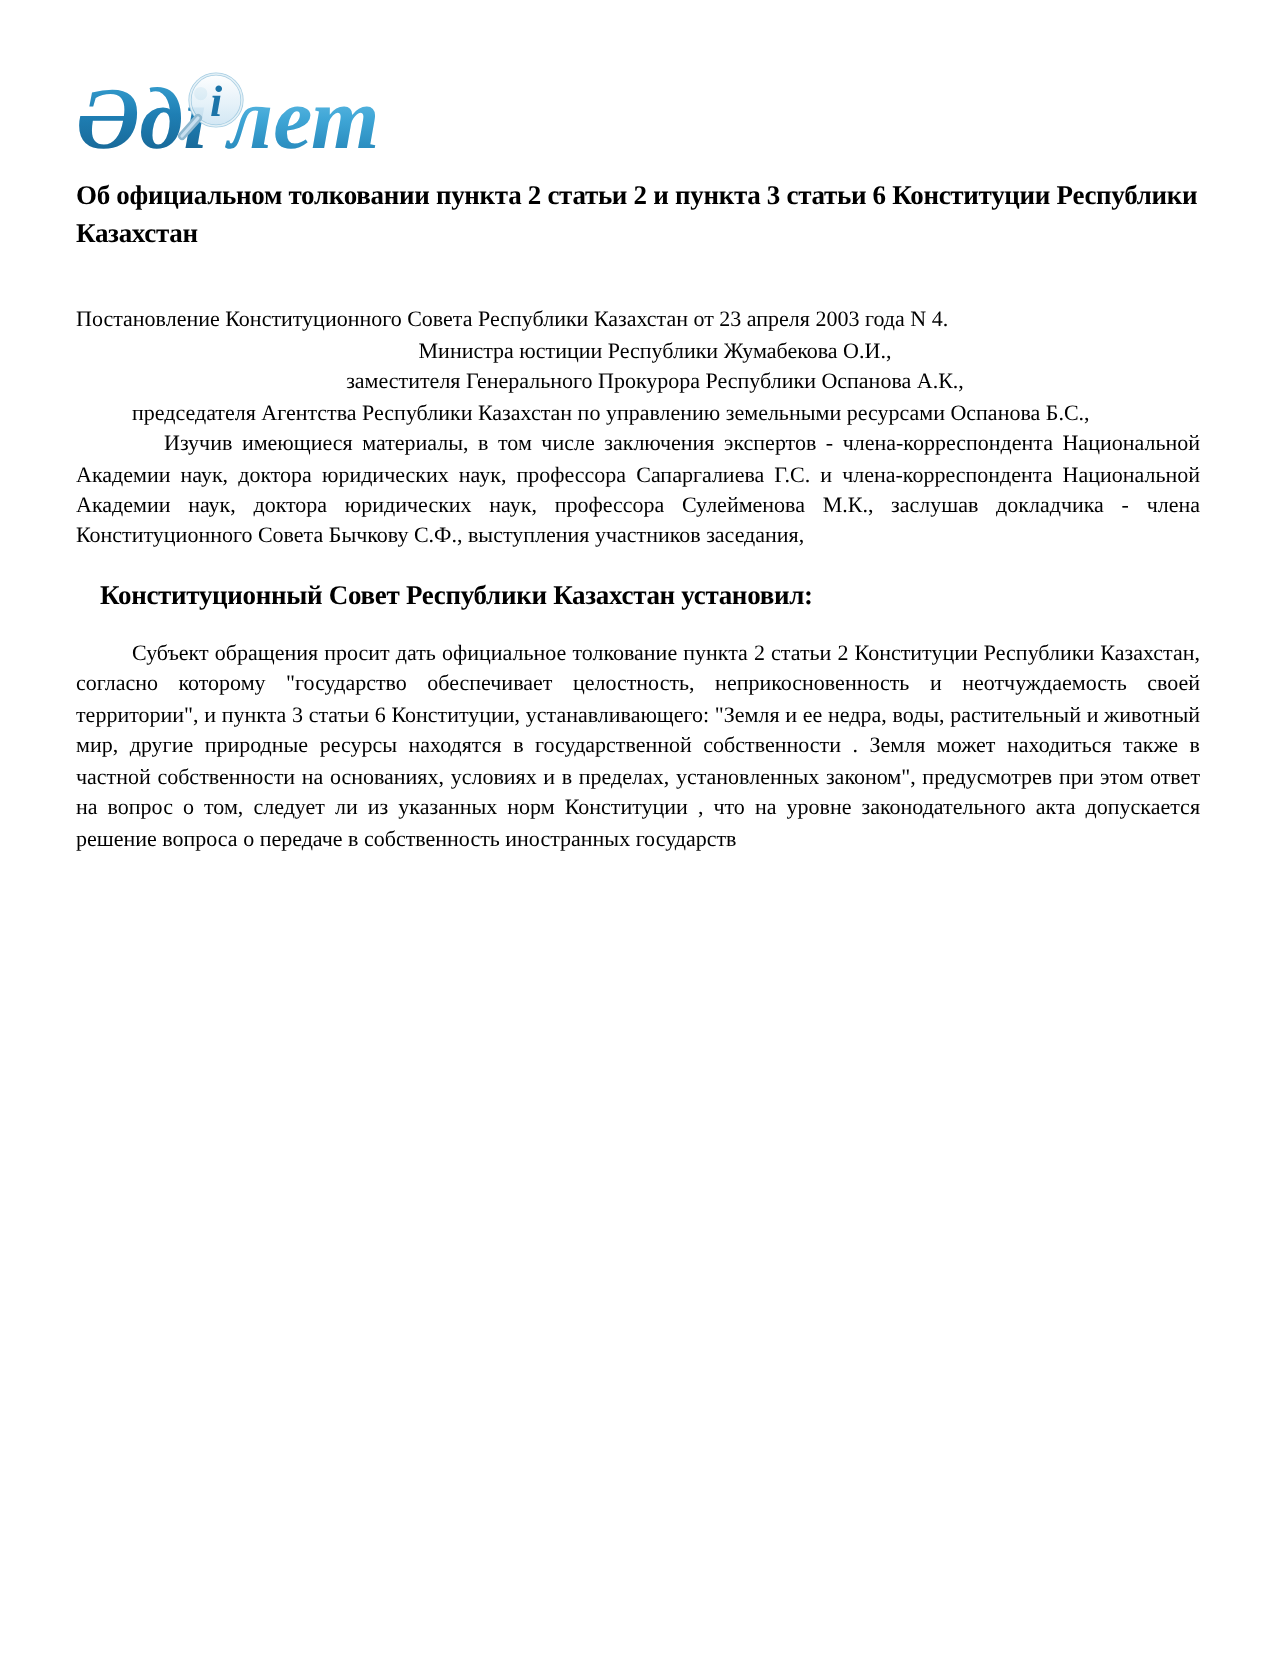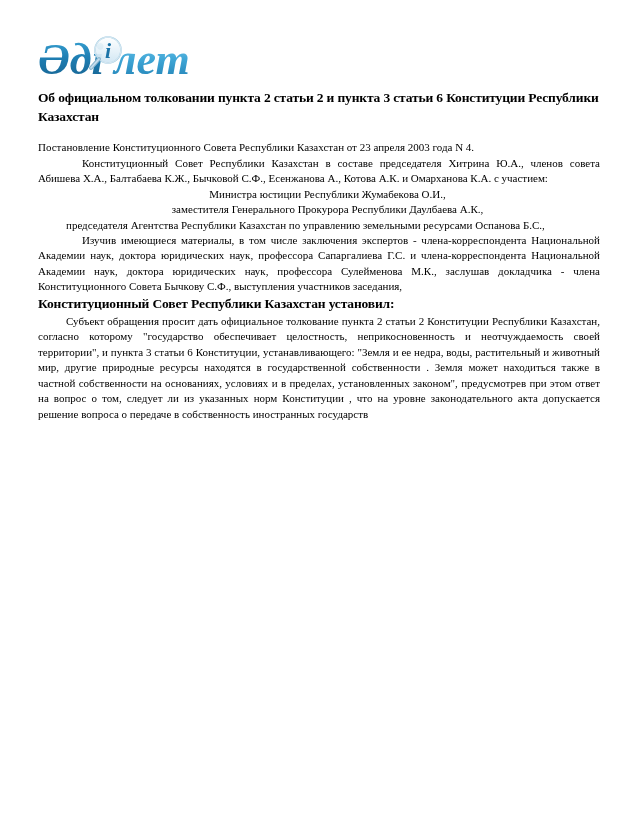--- a/index.html
+++ b/index.html
@@ -38,21 +38,21 @@
     position: absolute;
     left: 38px;
     top: 88px;
     width: 562px;
   }
 
   .doc-title {
     font-size: 13.5px;
     font-weight: bold;
     line-height: 1.42;
-    margin: 0 0 14px 0;
+    margin: 0 0 27px 0;
     letter-spacing: -0.15px;
     text-align: left;
   }
 
   p.para {
     font-size: 11px;
     line-height: 1.405;
     margin: 0;
     text-align: justify;
     text-justify: inter-word;
@@ -63,21 +63,21 @@
   p.indent-md { text-indent: 28px; }
   p.indent-sm { text-indent: 17px; }
   p.indent-none { text-indent: 0; }
 
   p.nojust { text-align: center; }
 
   .subhead {
     font-size: 13.5px;
     font-weight: bold;
     line-height: 1.405;
-    margin: 0;
+    margin: 12px;
     text-align: left;
     letter-spacing: -0.15px;
   }
 </style>
 </head>
 <body>
 
 <div class="page">
 
   <div class="logo-wrap">
@@ -110,23 +110,22 @@
         <text x="70" y="24" text-anchor="middle" font-family="'Liberation Serif','DejaVu Serif',serif" font-size="22" font-style="italic" font-weight="bold" fill="#1b74a8">i</text>
       </g>
     </svg>
   </div>
 
   <div class="doc">
 
     <h1 class="doc-title">Об официальном толковании пункта 2 статьи 2 и пункта 3 статьи 6 Конституции Республики Казахстан</h1>
 
     <p class="para indent-none">Постановление Конституционного Совета Республики Казахстан от 23 апреля 2003 года N 4.</p>
-    <p class="para indent-lg">Конституционный Совет Республики Казахстан в составе председателя Хитрина Ю.А., членов совета Абишева Х.А., Балтабаева К.Ж., Бычковой С.Ф., Есенжанова А., Котова А.К. и Омарханова К.А. с участием:</p>
     <p class="para nojust indent-sm">Министра юстиции Республики Жумабекова О.И.,</p>
-    <p class="para nojust indent-sm">заместителя Генерального Прокурора Республики Даулбаева А.К.,</p>
+    <p class="para nojust indent-sm">заместителя Генерального Прокурора Республики Оспанова А.К.,</p>
     <p class="para indent-md">председателя Агентства Республики Казахстан по управлению земельными ресурсами Оспанова Б.С.,</p>
     <p class="para indent-lg">Изучив имеющиеся материалы, в том числе заключения экспертов - члена-корреспондента Национальной Академии наук, доктора юридических наук, профессора Сапаргалиева Г.С. и члена-корреспондента Национальной Академии наук, доктора юридических наук, профессора Сулейменова М.К., заслушав докладчика - члена Конституционного Совета Бычкову С.Ф., выступления участников заседания,</p>
 
     <p class="subhead">Конституционный Совет Республики Казахстан установил:</p>
 
     <p class="para indent-md">Субъект обращения просит дать официальное толкование пункта 2 статьи 2 Конституции Республики Казахстан, согласно которому "государство обеспечивает целостность, неприкосновенность и неотчуждаемость своей территории", и пункта 3 статьи 6 Конституции, устанавливающего: "Земля и ее недра, воды, растительный и животный мир, другие природные ресурсы находятся в государственной собственности . Земля может находиться также в частной собственности на основаниях, условиях и в пределах, установленных законом", предусмотрев при этом ответ на вопрос о том, следует ли из указанных норм Конституции , что на уровне законодательного акта допускается решение вопроса о передаче в собственность иностранных государств</p>
 
   </div>
 </div>
 

